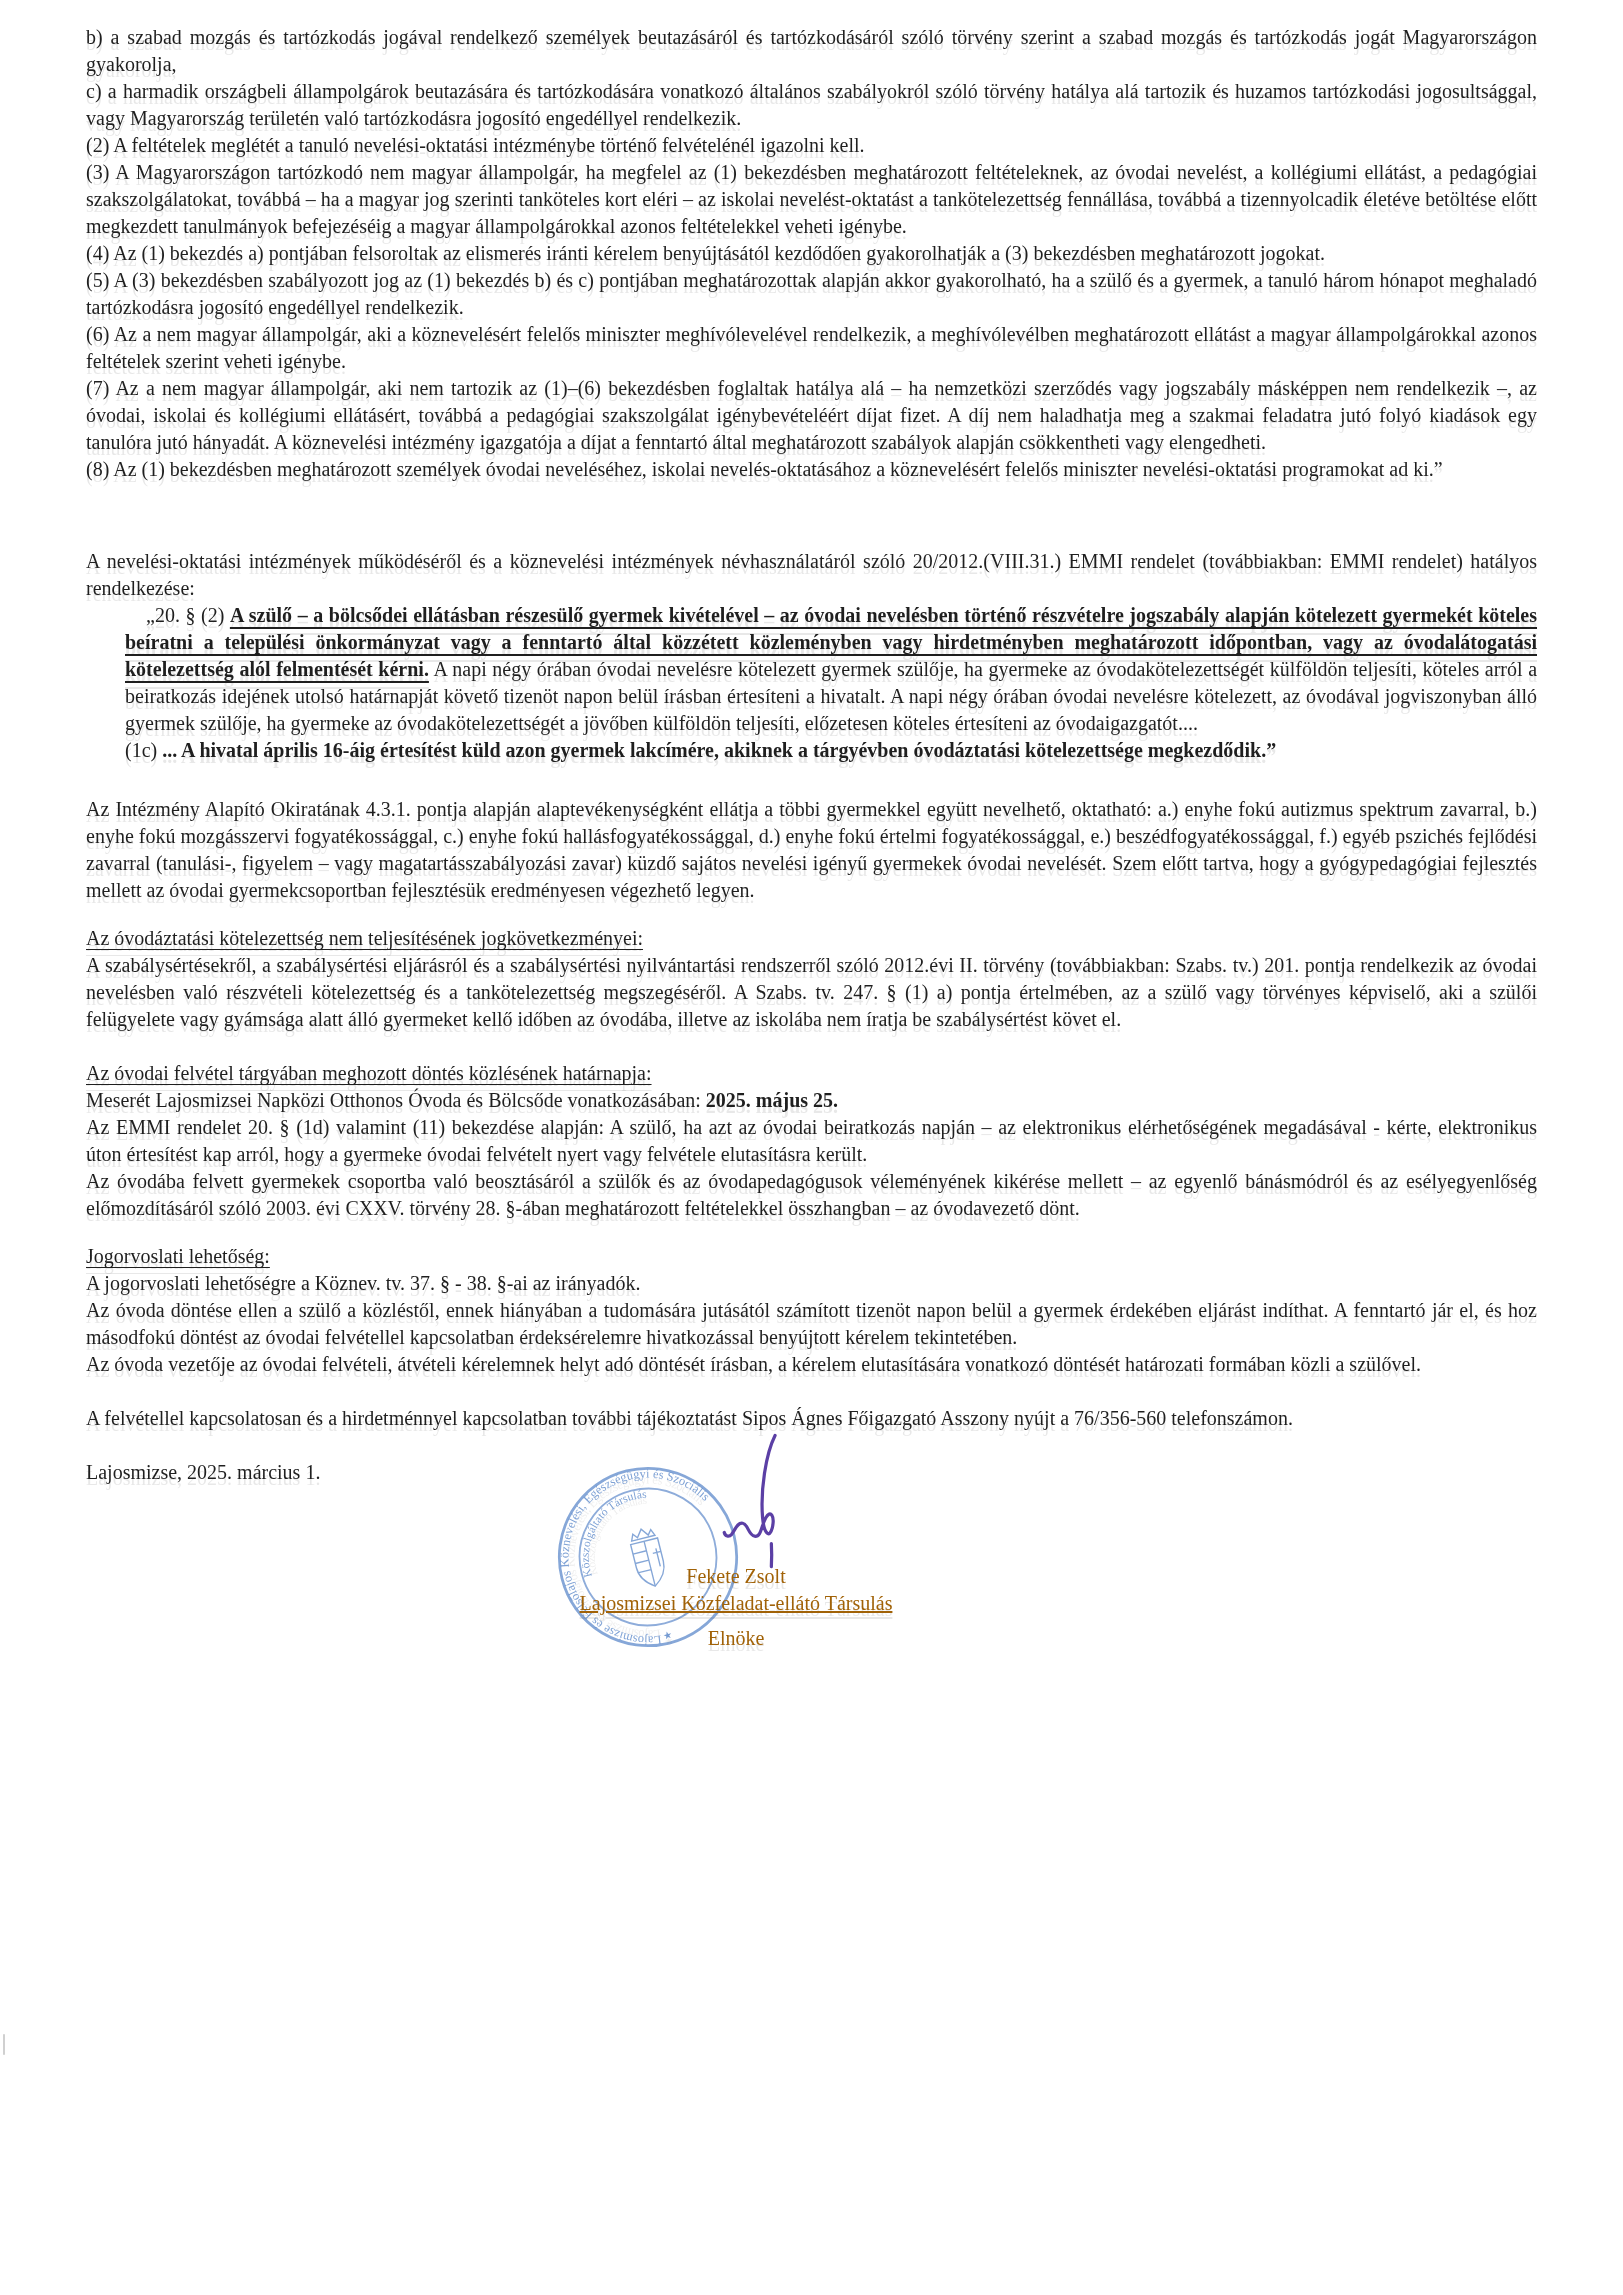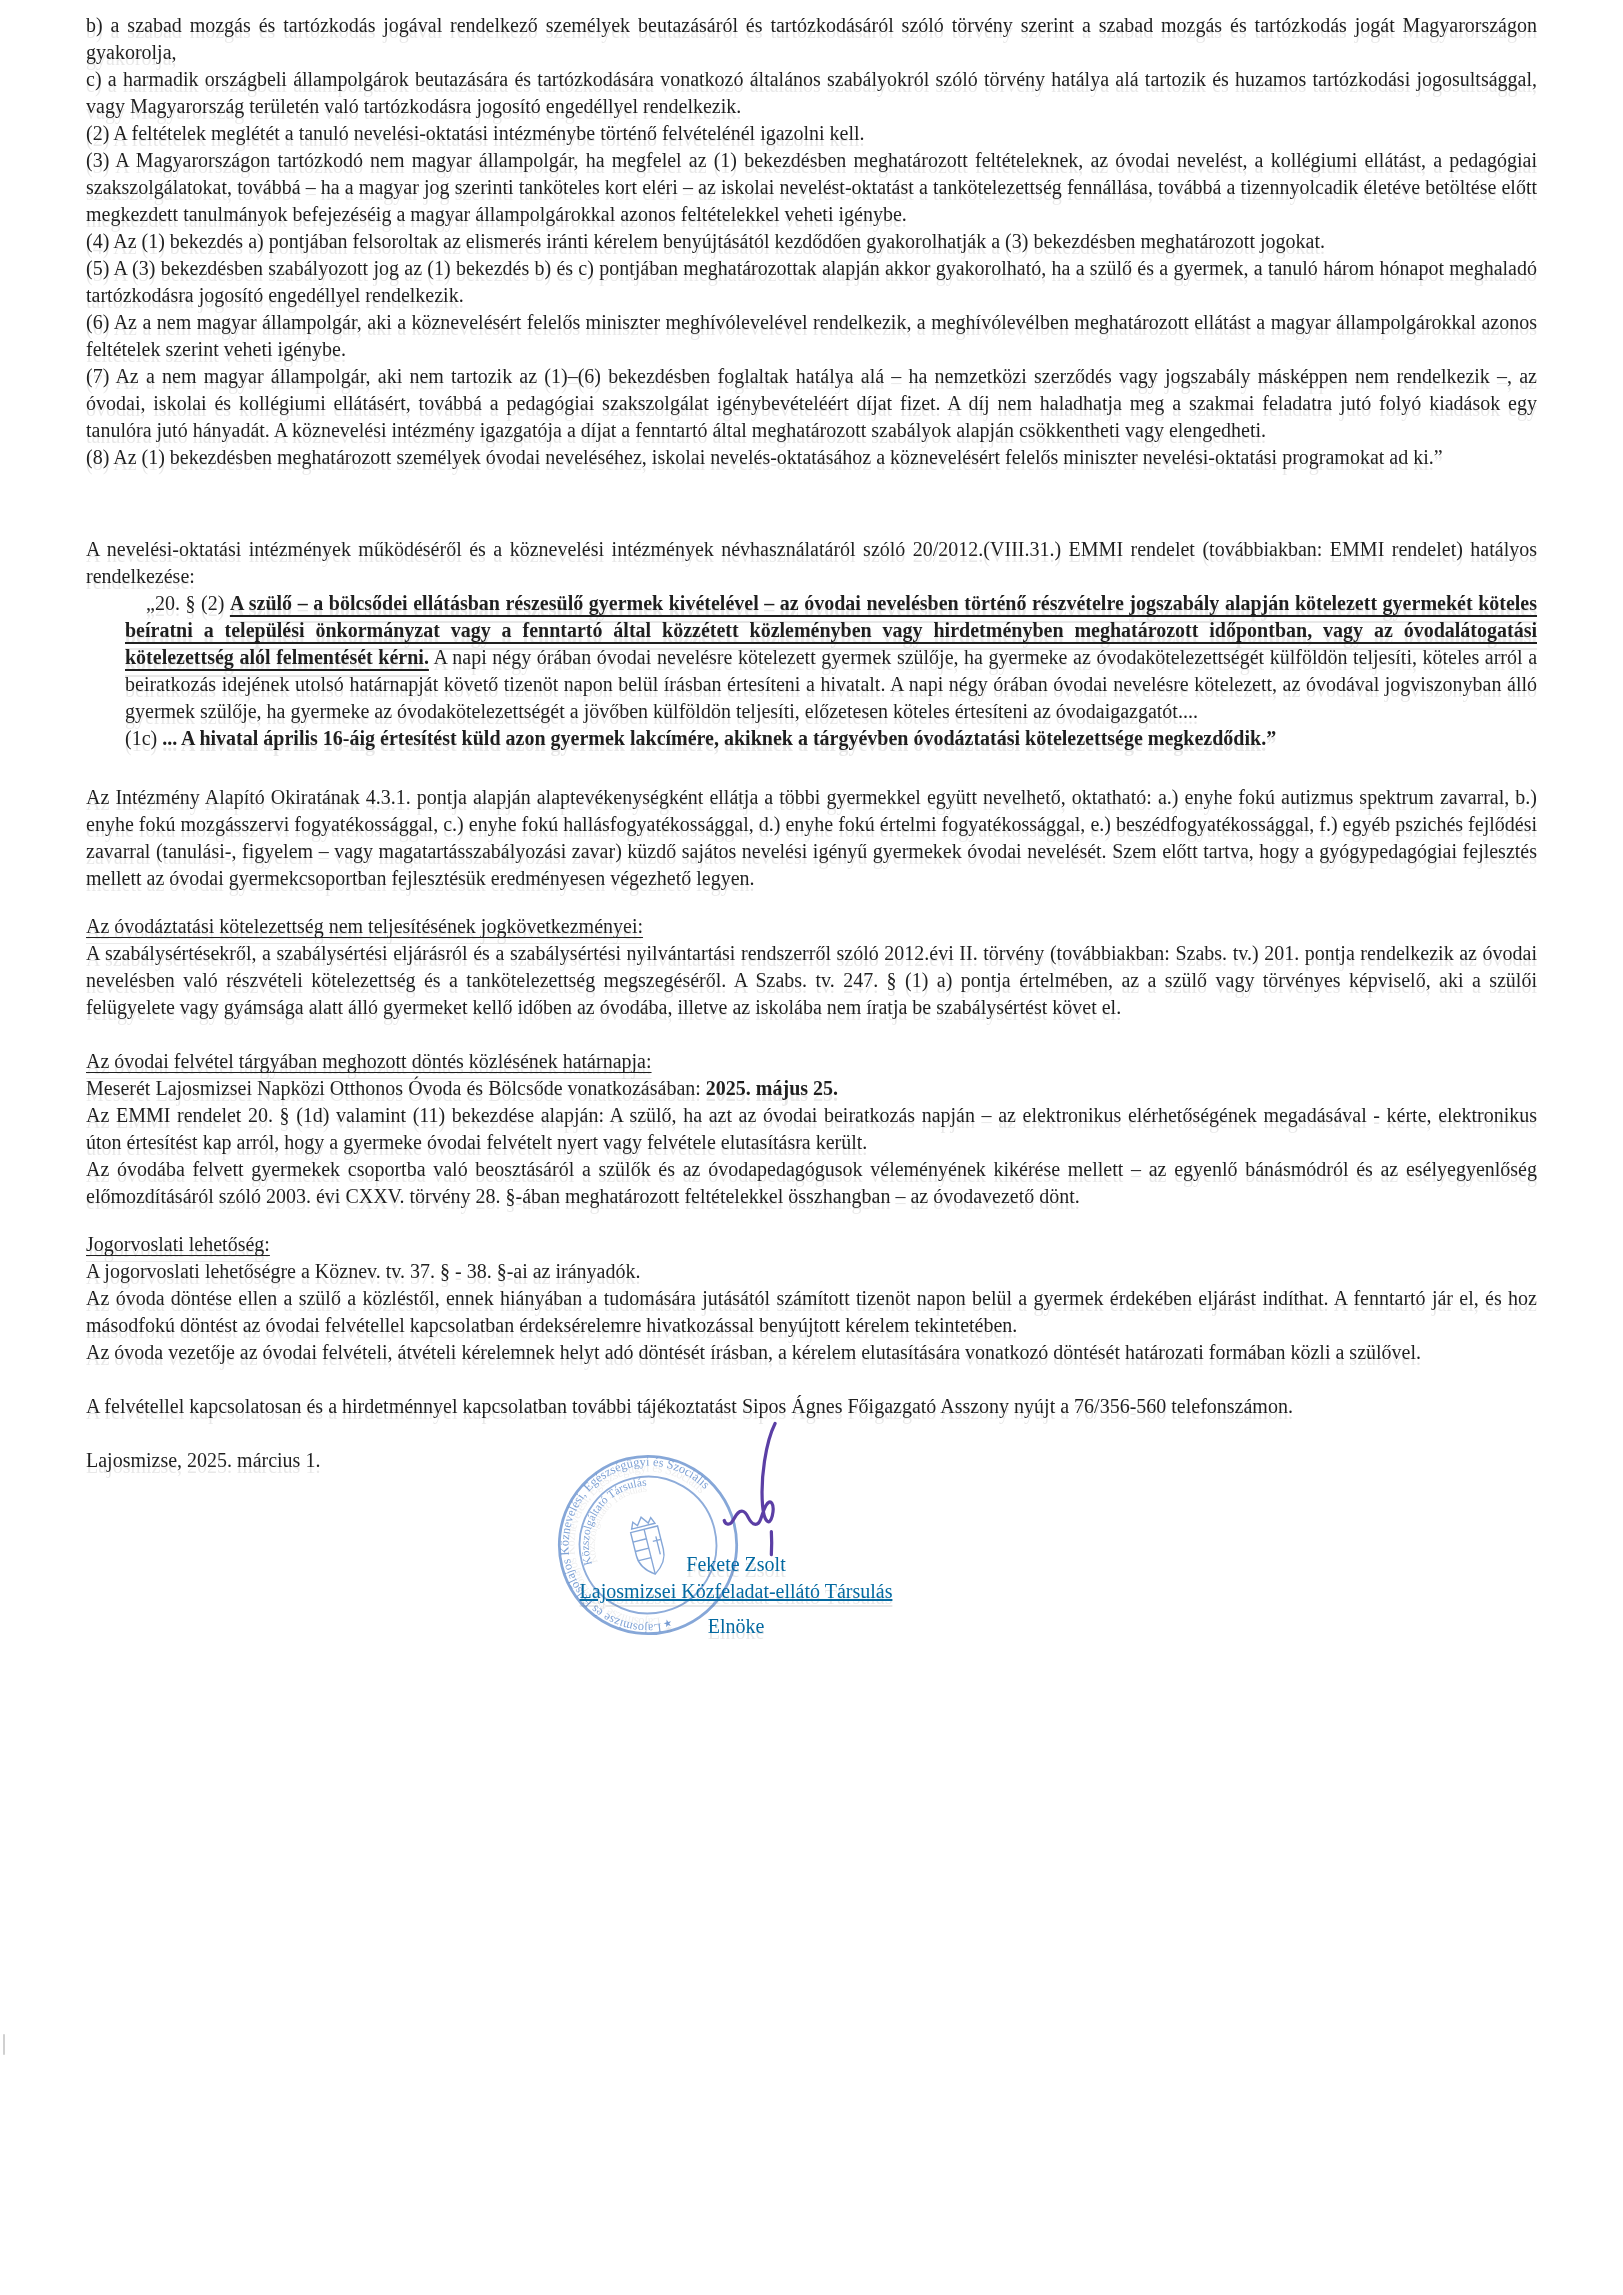--- a/index.html
+++ b/index.html
@@ -8,21 +8,21 @@
     width:1623px;
     height:2295px;
     background:#ffffff;
     font-family:"Liberation Serif","DejaVu Serif",serif;
     font-size:20px;
     line-height:27px;
     color:#1f1f1f;
     overflow:hidden;
     text-shadow:0 6px 0.5px rgba(95,95,95,0.14);
     box-sizing:border-box;
-    padding:12px 86px 0 86px;
+    padding:24px 86px 0 86px;
   }
   .para{ text-align:justify; margin:0; }
   .gap-xs{height:21px;} .gap-s{height:27px;} .gap-m{height:32px;} .gap-xl{height:65px;}
   .quote-block{ margin-left:39px; text-align:justify; }
   .quote-first{ text-indent:21px; }
   .bold-ul{
     font-weight:bold;
     text-decoration:underline;
     text-decoration-thickness:2.3px;
     text-underline-offset:4.6px;
@@ -39,21 +39,21 @@
   .stamp-wrap{
     position:absolute; left:465px; top:-4.6px; width:194px; height:194px;
     transform:rotate(-14deg);
     opacity:0.85;
   }
   .signature-wrap{
     position:absolute; left:616px; top:-35px; width:111px; height:157px;
   }
   .sig-text{
     position:absolute; left:650px; transform:translateX(-50%);
-    white-space:nowrap; text-align:center; color:#0369a1;
+    white-space:nowrap; text-align:center; color:#a16207;
   }
   .sig-name{ top:98px; }
   .sig-org{ top:125px;text-decoration:underline; }
   .sig-title{ top:160px; }
   .scan-artifact{
     position:absolute; left:2.8px; top:2034px; width:1.9px; height:21px;
     background:rgba(120,120,120,0.35); border-radius:0.9px;
   }
 </style>
 </head>

